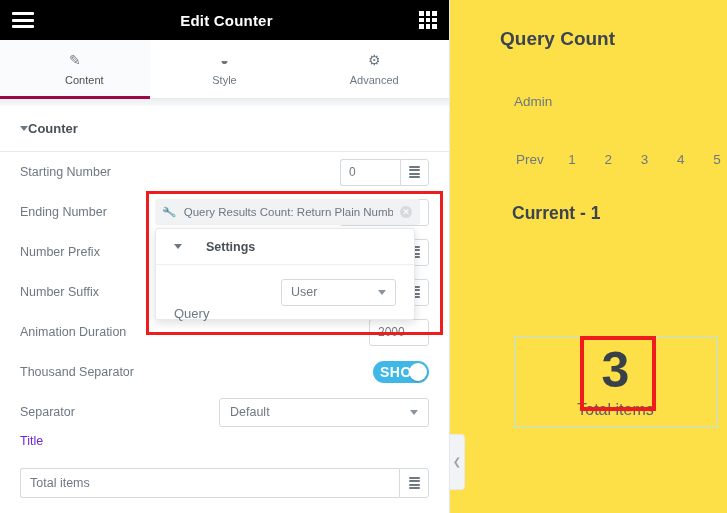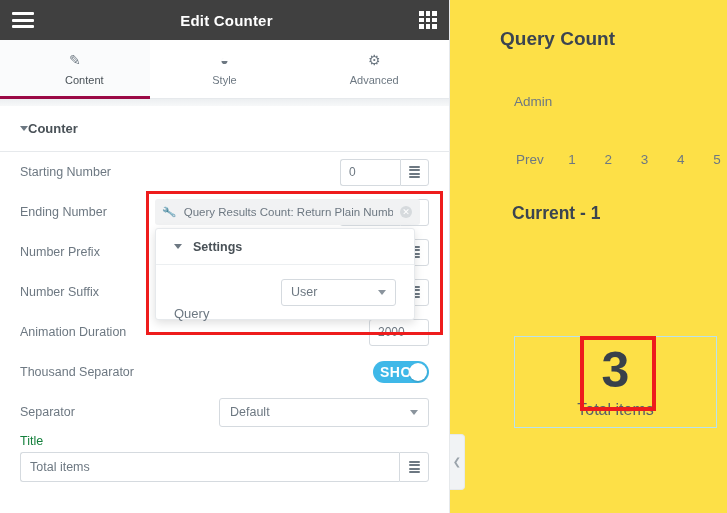--- a/index.html
+++ b/index.html
@@ -30,21 +30,21 @@
     position: relative;
     background: #ffffff;
     border-right: 1px solid #e6e9ec;
     box-sizing: border-box;
     overflow: hidden;
   }
 
   
   .panel-header {
     height: 40px;
-    background: #404040;
+    background: #000000;
     display: flex;
     align-items: center;
     justify-content: space-between;
     padding: 0 12px;
     box-sizing: border-box;
   }
   .panel-title {
     color: #ffffff;
     font-size: 15px;
     font-weight: 700;
@@ -269,22 +269,22 @@
     width: 0; height: 0;
     border-left: 4.5px solid transparent;
     border-right: 4.5px solid transparent;
     border-top: 5.5px solid #8a949d;
   }
 
   
   .title-block { padding: 2px 20px 0 20px; }
   .title-label {
     font-size: 12.5px;
-    color: #15803d;
-    margin-bottom: 4px;
+    color: #6d28d9;
+    margin-bottom: 20px;
   }
   .title-input-wrap {
     display: flex;
     height: 30px;
   }
   .text-input {
     flex: 1;
     border: 1px solid #d5dadf;
     border-right: none;
     border-radius: 3px 0 0 3px;
@@ -349,21 +349,21 @@
     background: #ffffff;
     border: 1px solid #e6e9ec;
     border-radius: 3px;
     box-shadow: 0 3px 10px rgba(0,0,0,.13);
     margin-left: 0;
   }
   .dyn-pop-header {
     height: 36px;
     display: flex;
     align-items: center;
-    gap: 11px;
+    gap: 24px;
     padding: 0 18px;
     border-bottom: 1px solid #eceff1;
     box-sizing: border-box;
   }
   .dyn-pop-title {
     font-size: 12.5px;
     font-weight: 700;
     color: #495157;
   }
   .dyn-pop-body {

